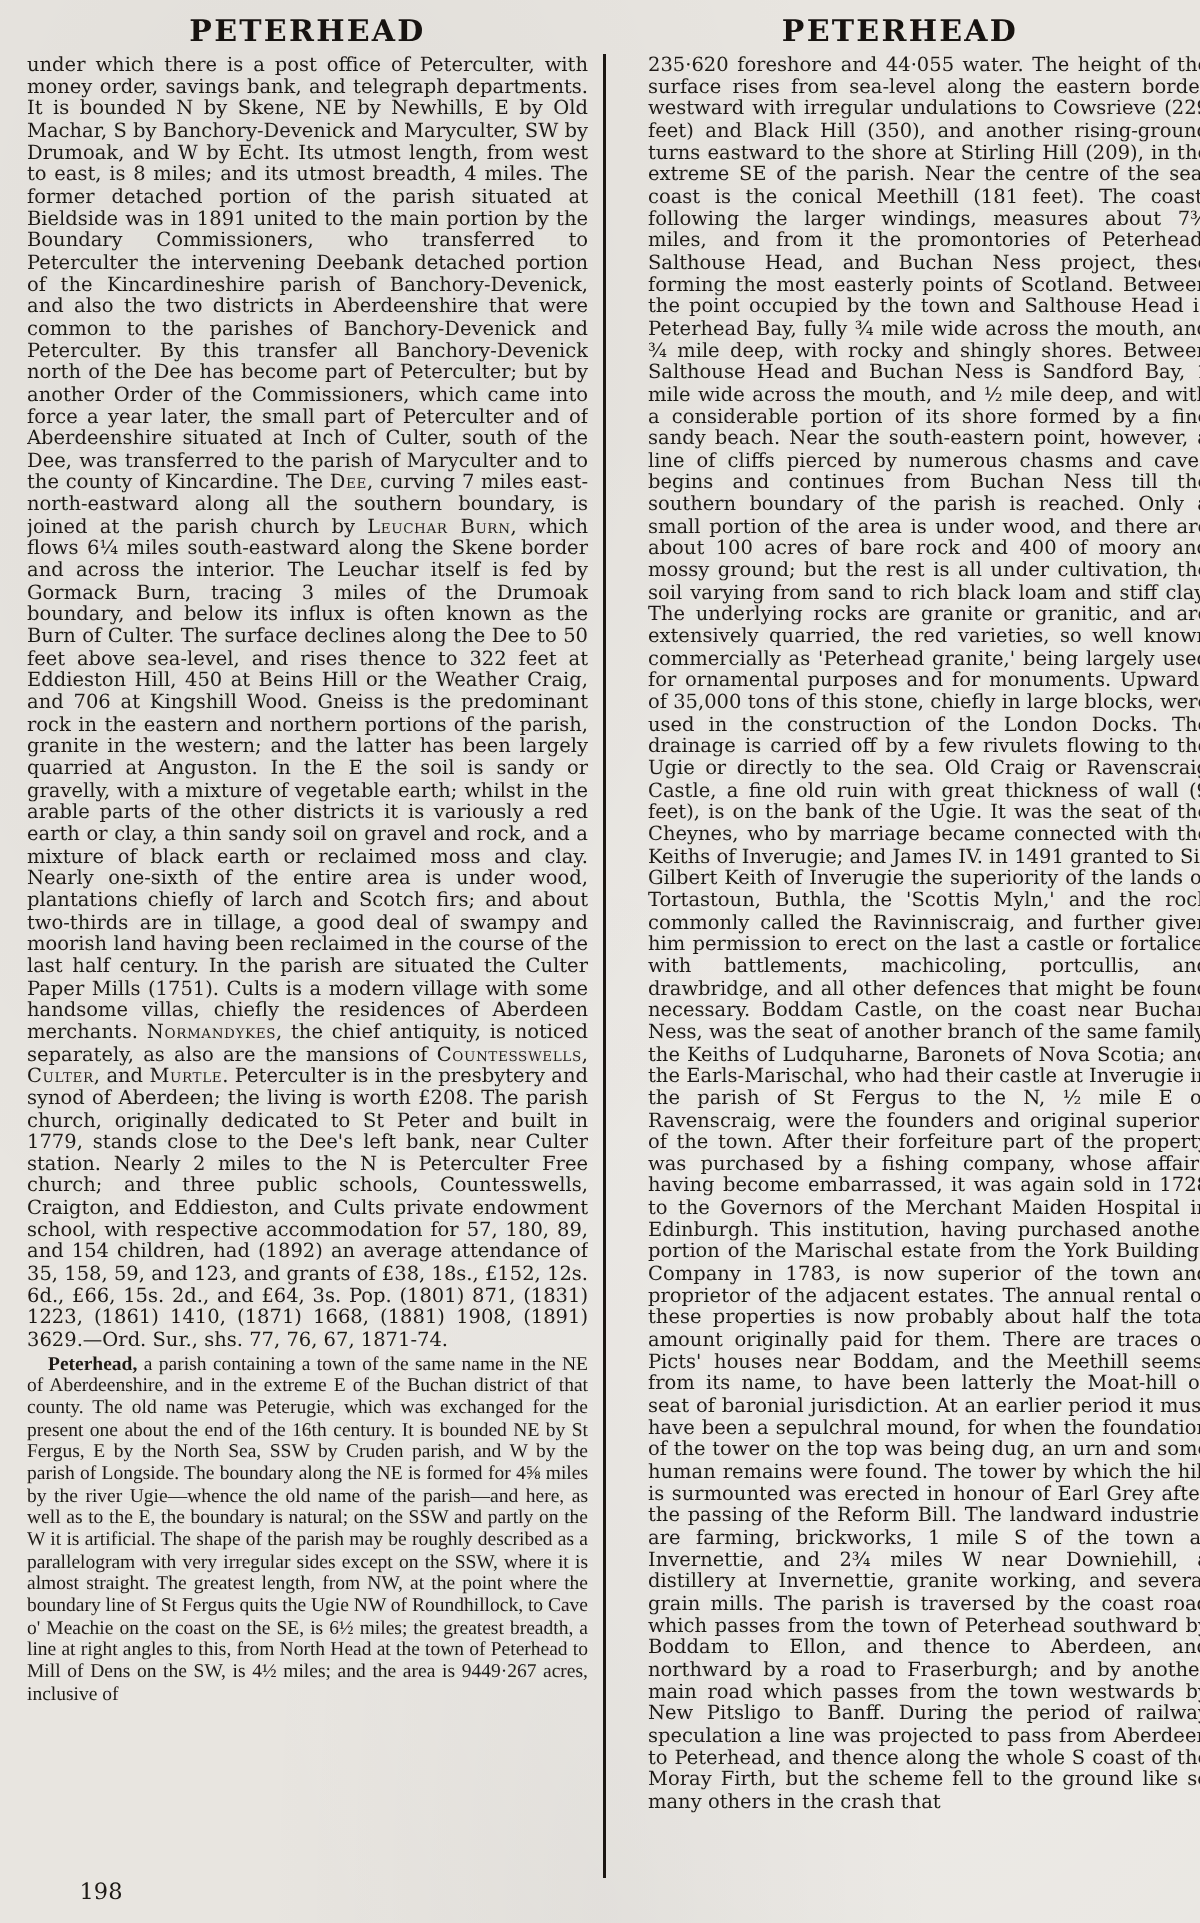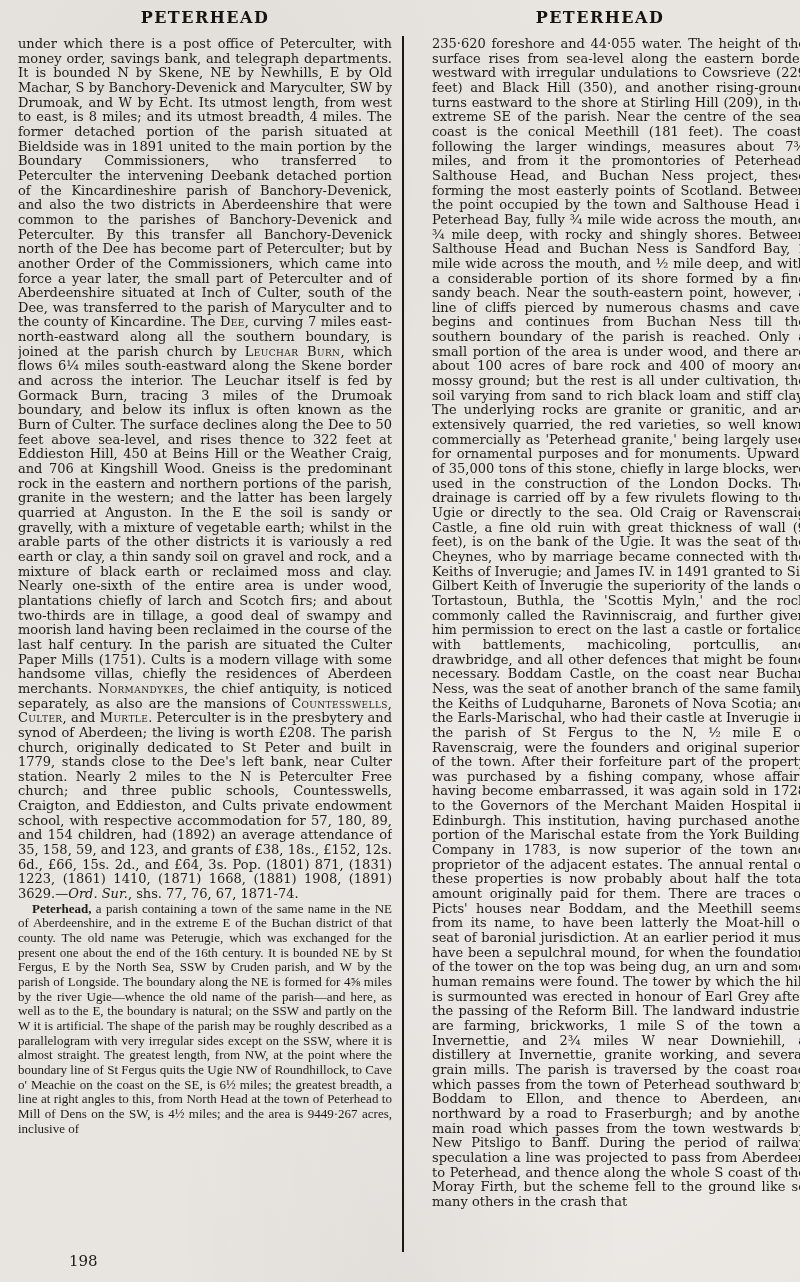--- a/index.html
+++ b/index.html
@@ -9,44 +9,44 @@
       radial-gradient(ellipse at 25% 20%, rgba(0,0,0,0.035), transparent 45%),
       radial-gradient(ellipse at 75% 70%, rgba(255,255,255,0.30), transparent 55%),
       radial-gradient(ellipse at 50% 100%, rgba(0,0,0,0.04), transparent 40%),
       #e8e5e0;
     font-family: "DejaVu Serif", serif;
     color: #1e1a16;
   }
   .page { position: relative; width: 800px; height: 1282px; }
   .running-head {
     position: absolute; top: 8px; width: 374px;
-    text-align: center; font-weight: bold; font-size: 16px;
+    text-align: center; font-weight: bold; font-size: 20px;
     letter-spacing: 1.5px; color: #171310;
   }
   .running-head.left  { left: 18px; }
   .running-head.right { left: 413px; }
   .column {
     position: absolute; top: 37px; width: 374px; overflow: hidden;
     font-size: 13px; line-height: 14.65px; text-align: justify;
     hyphens: auto; -webkit-hyphens: auto;
   }
   .column.left  { left: 18px;  height: 1182px; }
   .column.right { left: 432px; height: 1212px; }
   .column p.para { margin: 0; padding: 0; }
   .column p.para.indent { text-indent: 14px; font-family: Liberation Serif, serif; }
   .seg-plain { }
   .seg-sc { font-variant: small-caps; letter-spacing: 0.4px; }
-  .seg-i  { font-style: italic; }
+  .seg-i  { }
   .seg-b  { font-weight: bold; }
   .column-rule {
     position: absolute; left: 402px; top: 36px;
     width: 2px; height: 1216px; background: #1b1713;
   }
   .page-number {
-    position: absolute; left: 69px; top: 1252px;
+    position: absolute; left: 53px; top: 1252px;
     font-size: 15px; color: #1e1a16;
   }
 </style>
 </head>
 <body>
 
 <div class="page">
   <div class="running-head left">PETERHEAD</div>
   <div class="running-head right">PETERHEAD</div>
 

